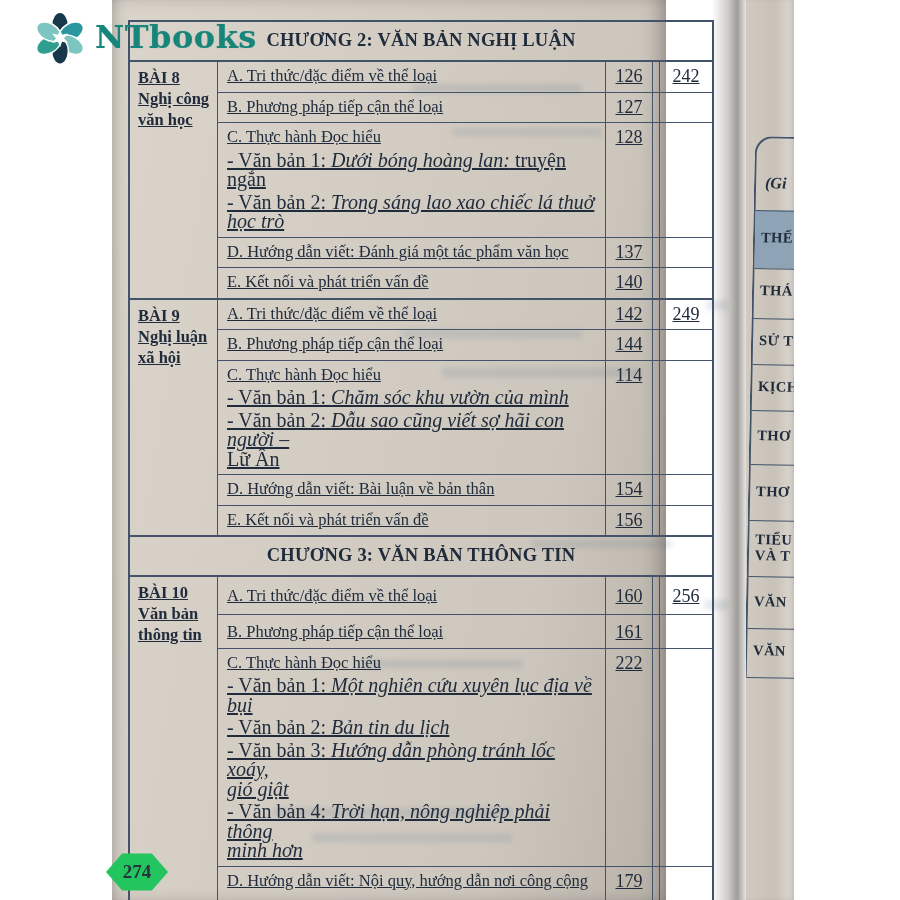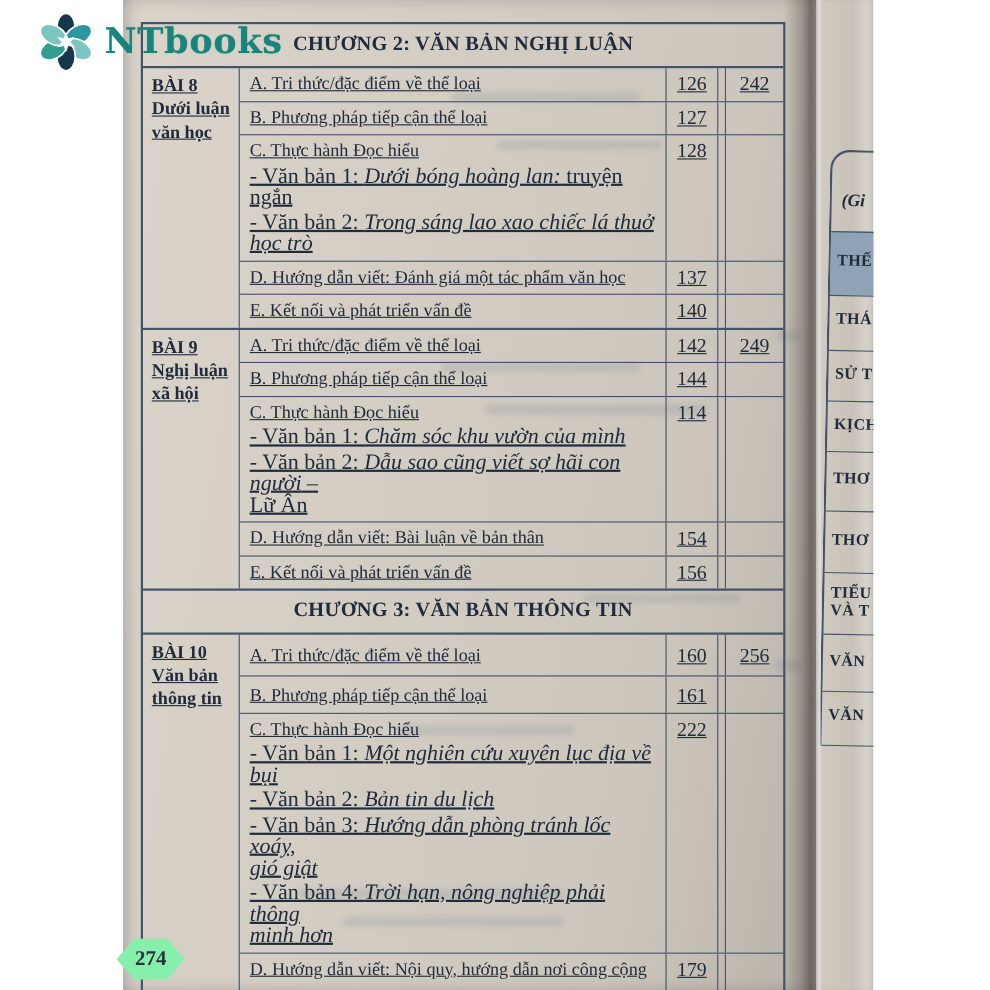--- a/index.html
+++ b/index.html
@@ -12,21 +12,21 @@
   *{box-sizing:border-box;}
   html,body{margin:0;padding:0;}
   body{
     width:900px;height:900px;position:relative;overflow:hidden;
     background:#ffffff;
     font-family:"Liberation Serif","DejaVu Serif",serif;
     color:var(--ink);
   }
   
   .page-left{
-    position:absolute;left:112px;top:0;width:630px;height:900px;
+    position:absolute;left:112px;top:0;width:554px;height:900px;
     background:linear-gradient(100deg,#dad4cb 0%,#d3cdc4 38%,#ccc6bd 75%,#bab4ab 97%);
     box-shadow:inset 10px 0 16px -10px rgba(0,0,0,.30), inset -14px 0 22px -12px rgba(40,34,28,.45);
   }
   .gutter{
     position:absolute;left:712px;top:0;width:34px;height:900px;
     background:linear-gradient(90deg,rgba(80,72,62,0) 0%,rgba(80,72,62,.30) 50%,rgba(55,49,42,.48) 74%,rgba(125,118,108,.20) 100%);
     z-index:4;
   }
   
   .page-right{
@@ -61,21 +61,21 @@
   .logo{position:absolute;left:28px;top:6px;display:flex;align-items:center;gap:3px;z-index:9;}
   .logo svg{width:64px;height:62px;}
   .logo-text{
     font-family:"DejaVu Serif","Liberation Serif",serif;
     font-weight:bold;font-size:32px;color:var(--teal);letter-spacing:.5px;
     text-shadow:0 0 1px rgba(24,133,123,.35);
   }
   
   .badge{
     position:absolute;left:106px;top:851px;width:62px;height:42px;z-index:6;
-    background:#86efac;
+    background:#22c55e;
     clip-path:polygon(26% 6%,74% 6%,100% 50%,74% 94%,26% 94%,0% 50%);
     display:flex;align-items:center;justify-content:center;
     font-weight:bold;font-size:19px;color:#273340;
   }
   
   .toc{
     position:absolute;left:16px;top:20px;width:586px;
     border:2.2px solid var(--line);z-index:2;
   }
   .ch-head{
@@ -120,21 +120,21 @@
     <div class="ghost" style="left:594px;top:300px;width:22px;height:10px;"></div>
     <div class="ghost" style="left:592px;top:600px;width:24px;height:10px;"></div>
 
     <div class="toc">
 
       <div class="ch-head">CHƯƠNG 2: VĂN BẢN NGHỊ LUẬN</div>
 
       <div class="block">
         <div class="label-cell">
           <div>BÀI 8</div>
-          <div class="sub">Dưới luận văn học</div>
+          <div class="sub">Nghị công văn học</div>
         </div>
         <div class="rows">
           <div class="row first mh27">
             <div class="ct">A. Tri thức/đặc điểm về thể loại</div>
             <div class="n1">126</div>
             <div class="sp"></div>
             <div class="n2">242</div>
           </div>
           <div class="row mh30">
             <div class="ct">B. Phương pháp tiếp cận thể loại</div>

